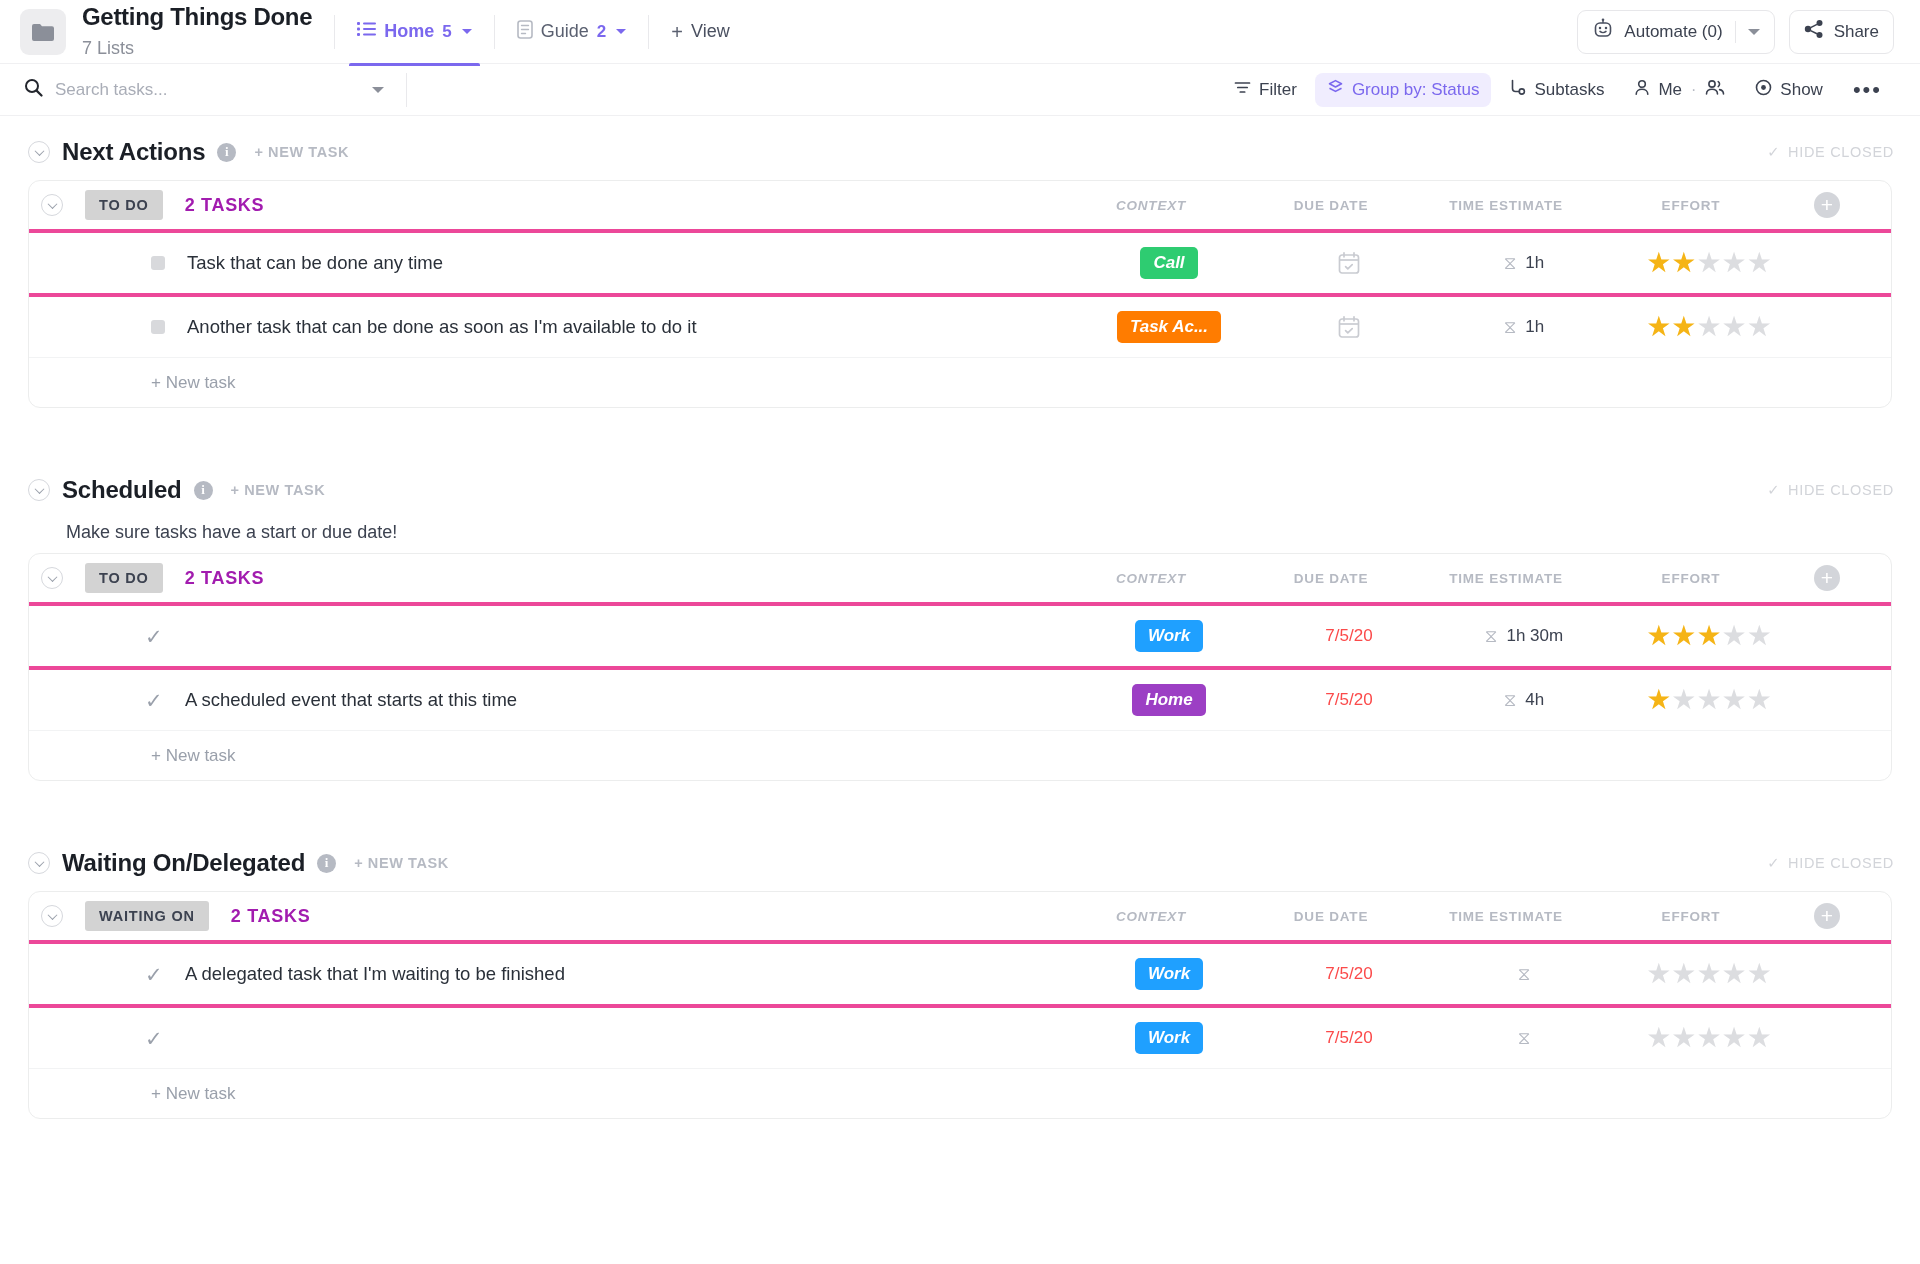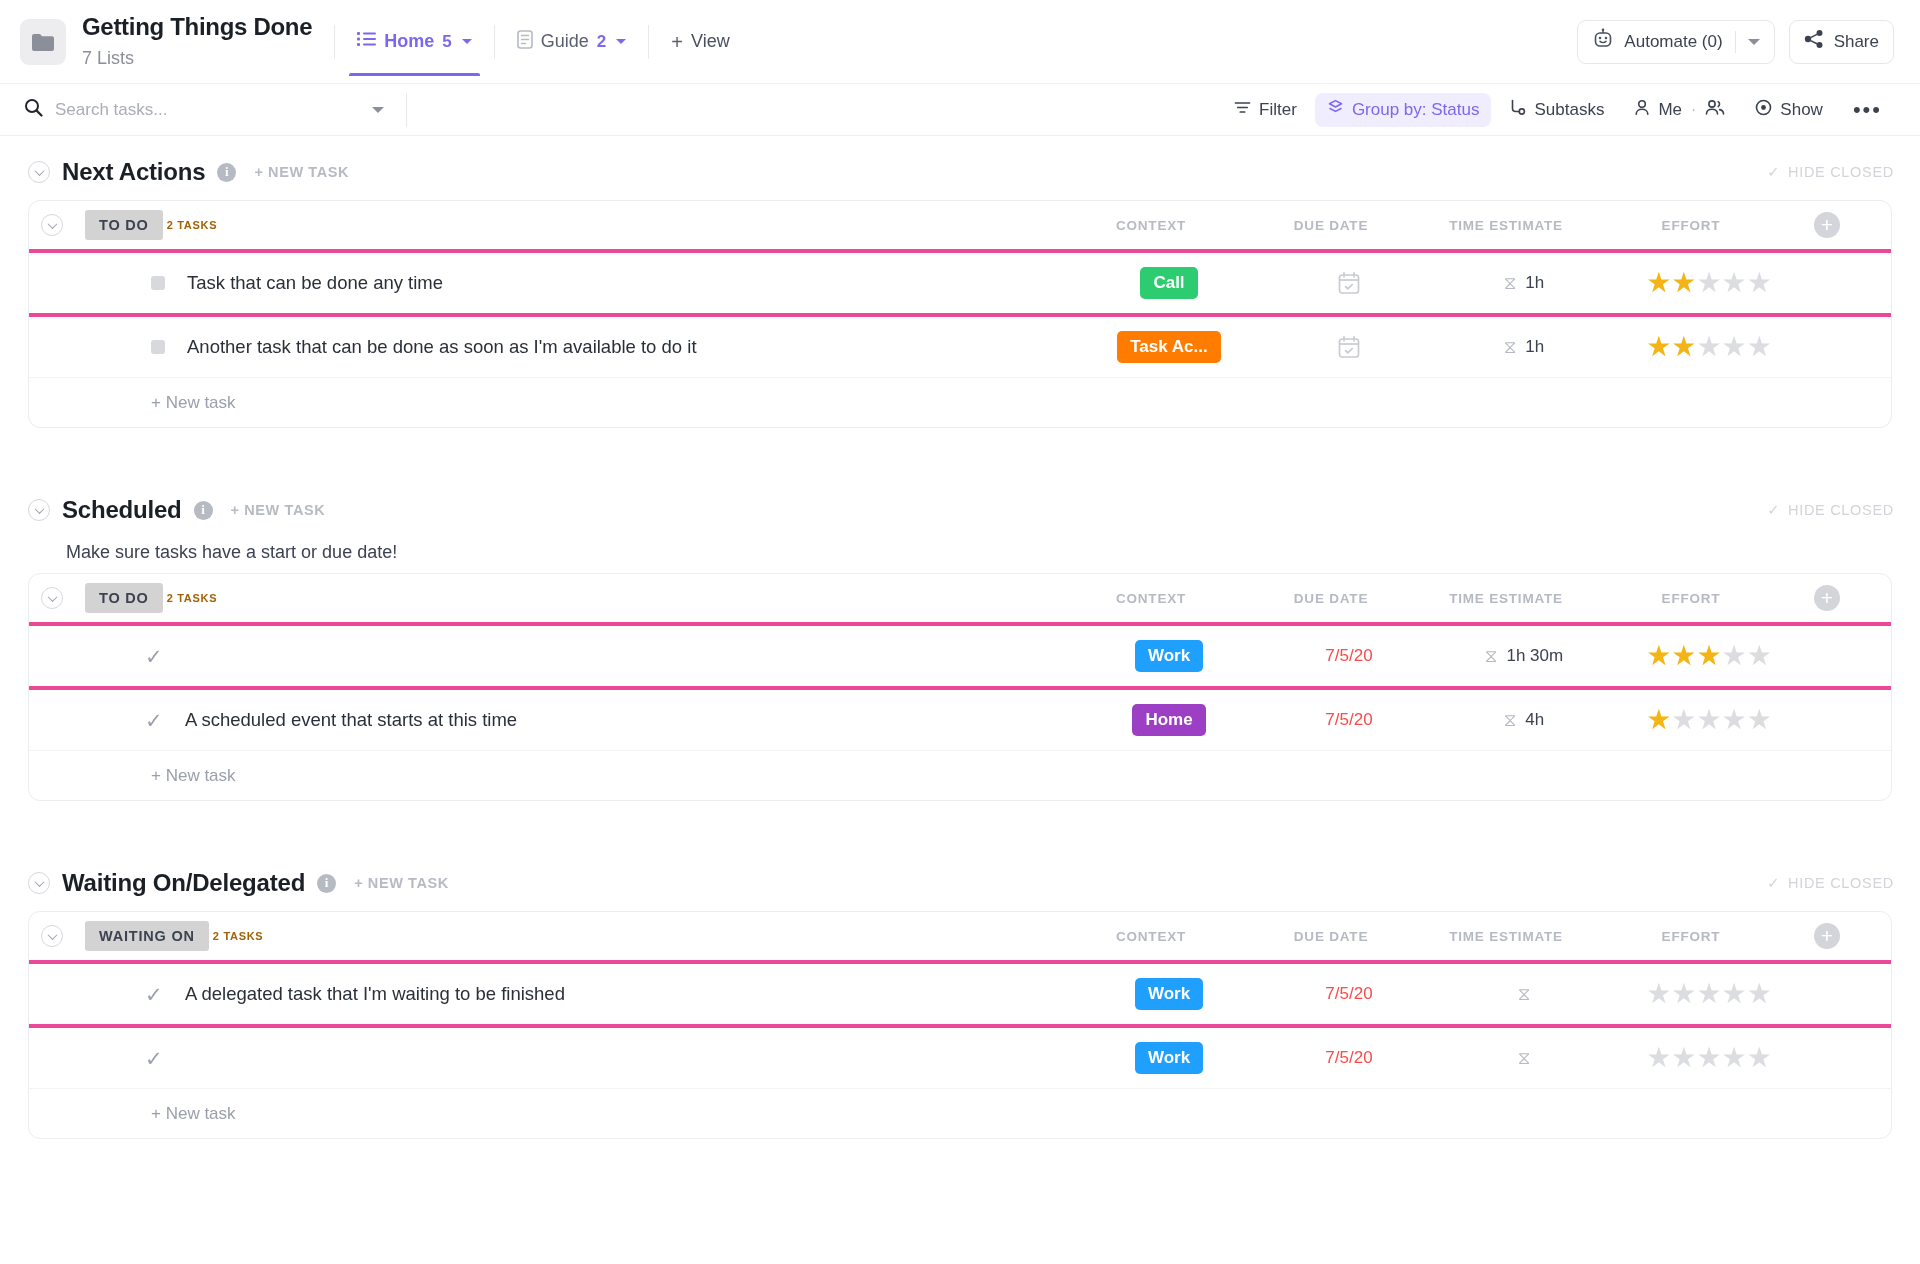--- a/index.html
+++ b/index.html
@@ -6,21 +6,21 @@
   html, body {
     width: 1920px; height: 1264px;
     background: #ffffff;
     font-family: "Liberation Sans", sans-serif;
     color: #2a3039;
     overflow: hidden;
   }
 
   
   .topbar {
-    height: 84px;
+    height: 64px;
     display: flex;
     align-items: center;
     padding: 0 26px 0 20px;
     border-bottom: 1px solid #f0f0f2;
     position: relative;
   }
   .folder-badge {
     width: 46px; height: 46px;
     background: #ededef;
     border-radius: 9px;
@@ -142,27 +142,27 @@
   .grp-head {
     display:flex; align-items:center; height:48px; padding:0 18px 0 12px;
     position:relative;
   }
   .grp-chev { margin-right:10px; }
   .status-pill {
     background:#d3d3d3; color:#3c4250;
     font-size:14.5px; font-weight:700; letter-spacing:0.8px;
     padding:7px 14px; border-radius:3px;
   }
-  .task-count { font-size:11px; letter-spacing:0.7px; color:#a16207; font-weight:600; margin-left:4px; }
+  .task-count { font-size:18px; letter-spacing:0.7px; color:#a21caf; font-weight:600; margin-left:22px; }
   .col-heads { margin-left:auto; display:flex; align-items:center; }
   .col-h {
     font-size:13.5px; letter-spacing:0.8px; color:#b6bac3; font-weight:600;
     text-align:center;
   }
-  .cw-context { width:200px; }
+  .cw-context { width:200px;font-style:italic; }
   .cw-due     { width:160px; }
   .cw-time    { width:190px; }
   .cw-effort  { width:180px; }
   .cw-add     { width:92px; display:flex; justify-content:center;}
   .add-circle {
     width:26px;height:26px;border-radius:50%;background:#d3d5da;
     display:flex;align-items:center;justify-content:center;color:#fff;font-size:21px;
     line-height:0; cursor:pointer;
   }
 

